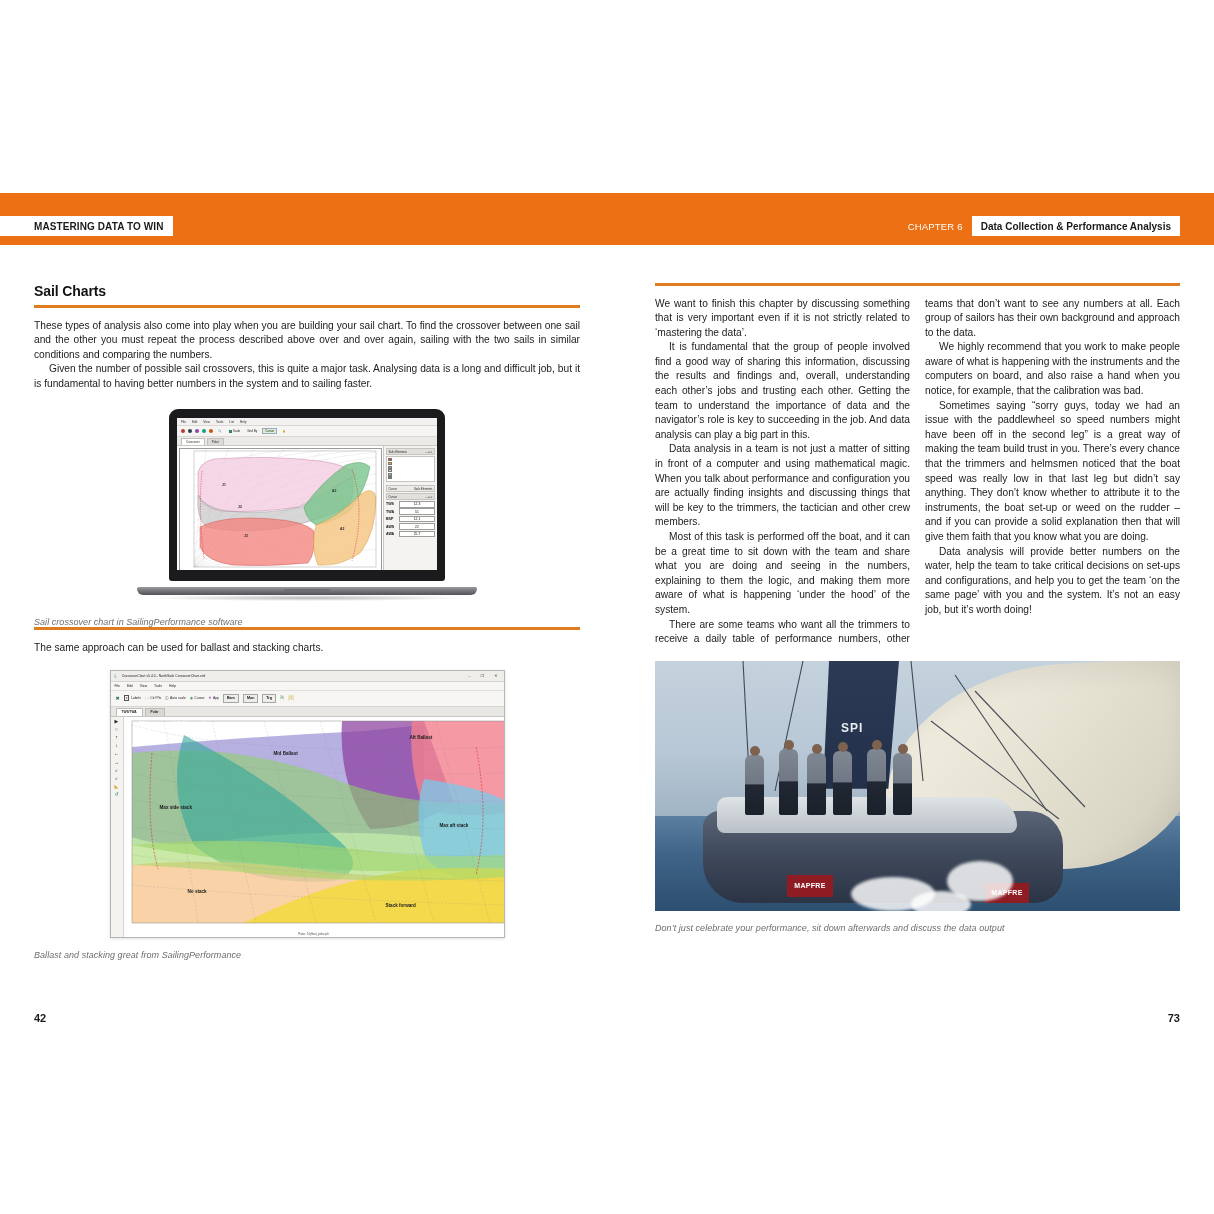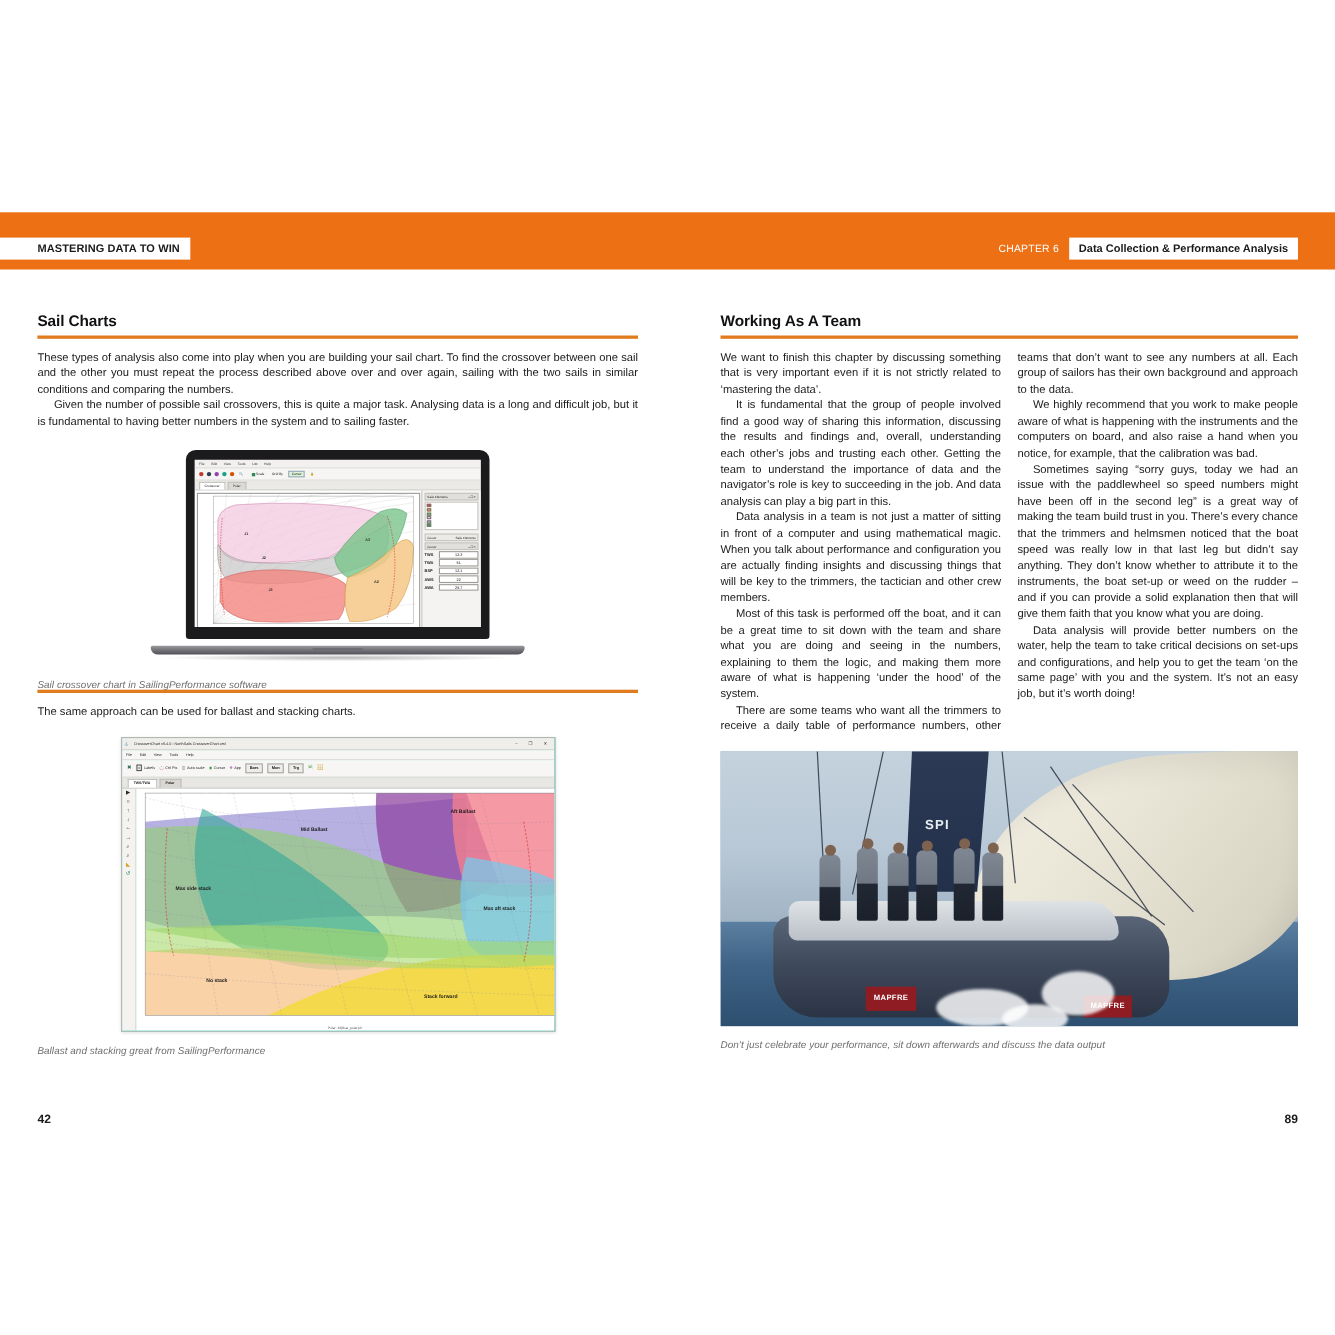--- a/index.html
+++ b/index.html
@@ -270,21 +270,21 @@
     text-align: center;
   }
   .grid-svg { position: absolute; left: 0; top: 0; }
 
   
   .ballast-window {
     position: relative;
     width: 395px;
     height: 268px;
     margin: 14px auto 0 auto;
-    background: #5eead4;
+    background: #737373;
     border: 1px solid #b7b5b1;
     box-shadow: 0 1px 3px rgba(0,0,0,.12);
     overflow: hidden;
   }
   .bw-title {
     display: flex; align-items: center;
     height: 11px;
     background: #f0eeeb;
     border-bottom: .5px solid #d5d3cf;
     padding: 0 3px;
@@ -751,21 +751,20 @@
 
             <div class="bw-footer">Polar: 10jfloat_polar.plr</div>
           </div>
         </div>
       </div>
 
       <div class="caption" style="margin-top:12px">Ballast and stacking great from SailingPerformance</div>
     </div>
 
     <div class="col-right">
-      <h2 class="sec">Working As A Team</h2>
       <div class="rule"></div>
 
       <div class="twocol">
         <p>We want to finish this chapter by discussing something that is very important even if it is not strictly related to ‘mastering the data’.</p>
         <p class="ind">It is fundamental that the group of people involved find a good way of sharing this information, discussing the results and findings and, overall, understanding each other’s jobs and trusting each other. Getting the team to understand the importance of data and the navigator’s role is key to succeeding in the job. And data analysis can play a big part in this.</p>
         <p class="ind">Data analysis in a team is not just a matter of sitting in front of a computer and using mathematical magic. When you talk about performance and configuration you are actually finding insights and discussing things that will be key to the trimmers, the tactician and other crew members.</p>
         <p class="ind">Most of this task is performed off the boat, and it can be a great time to sit down with the team and share what you are doing and seeing in the numbers, explaining to them the logic, and making them more aware of what is happening ‘under the hood’ of the system.</p>
         <p class="ind">There are some teams who want all the trimmers to receive a daily table of performance numbers, other teams that don’t want to see any numbers at all. Each group of sailors has their own background and approach to the data.</p>
         <p class="ind">We highly recommend that you work to make people aware of what is happening with the instruments and the computers on board, and also raise a hand when you notice, for example, that the calibration was bad.</p>
         <p class="ind">Sometimes saying “sorry guys, today we had an issue with the paddlewheel so speed numbers might have been off in the second leg” is a great way of making the team build trust in you. There’s every chance that the trimmers and helmsmen noticed that the boat speed was really low in that last leg but didn’t say anything. They don’t know whether to attribute it to the instruments, the boat set-up or weed on the rudder – and if you can provide a solid explanation then that will give them faith that you know what you are doing.</p>
@@ -820,15 +819,15 @@
         <div class="ph-spray" style="left:292px;bottom:10px;width:66px;height:40px"></div>
         <div class="ph-spray" style="left:256px;bottom:-6px;width:60px;height:26px"></div>
       </div>
 
       <div class="caption" style="margin-top:12px">Don’t just celebrate your performance, sit down afterwards and discuss the data output</div>
     </div>
 
   </div>
 
   <div class="page-num left">42</div>
-  <div class="page-num right">89</div>
+  <div class="page-num right">73</div>
 
 </div>
 
 </body></html>

